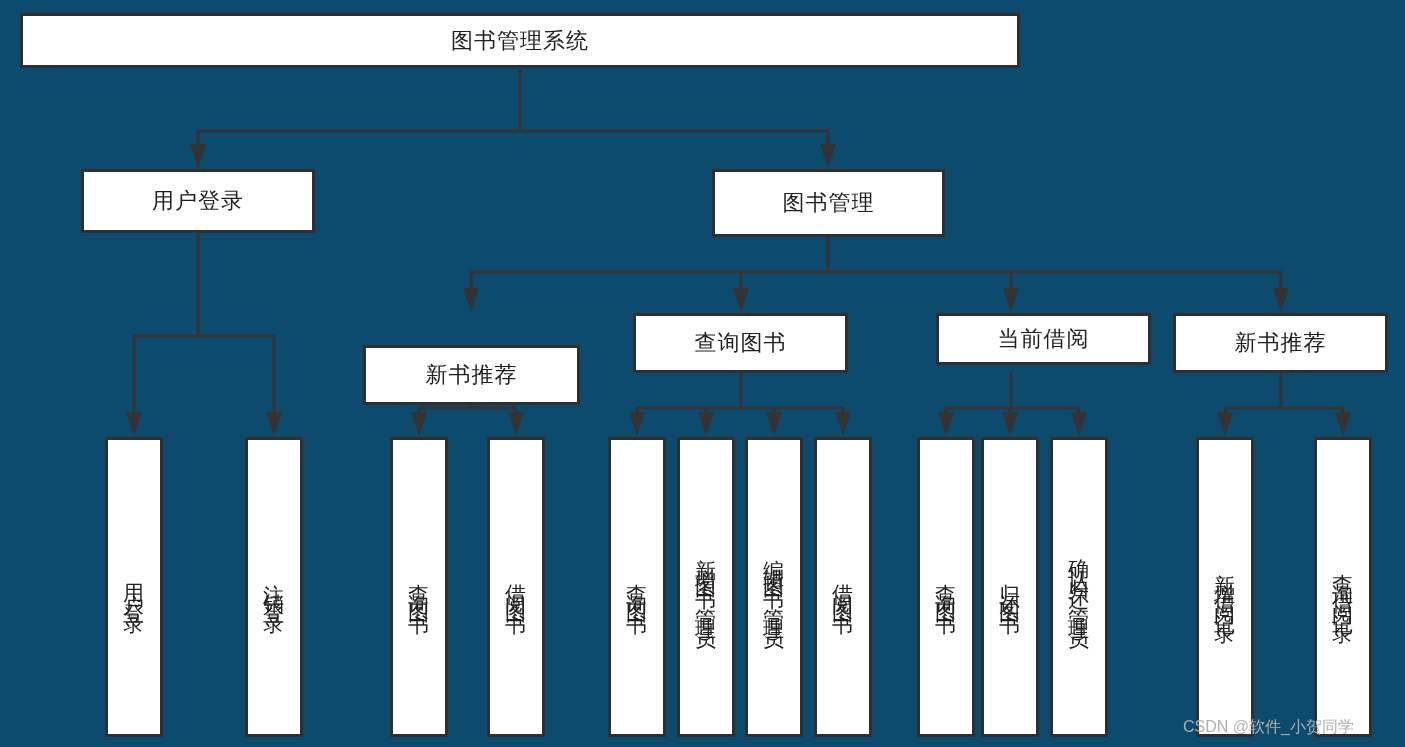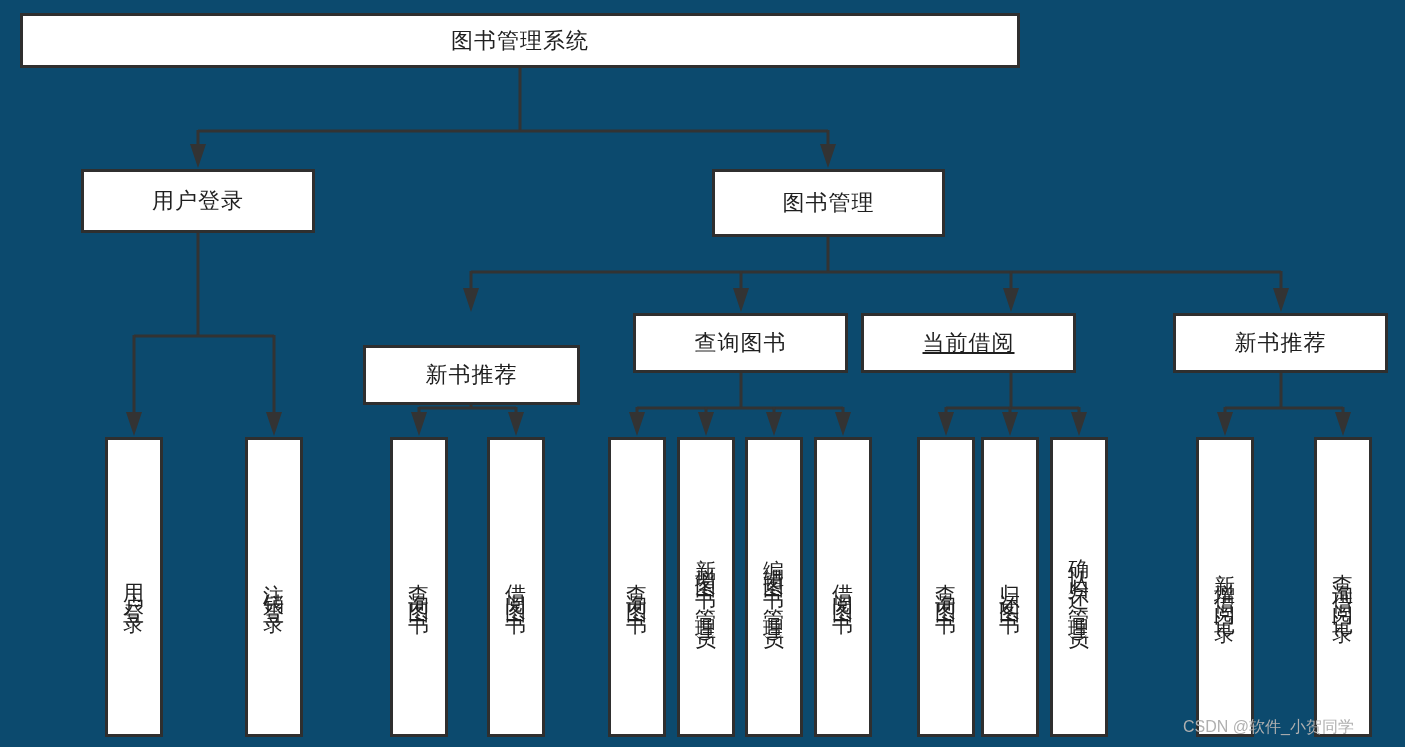--- a/index.html
+++ b/index.html
@@ -140,21 +140,21 @@
   <div class="node" style="left:712px; top:169px; width:233px; height:68px;">
     <span>图书管理</span>
   </div>
 
   <div class="node" style="left:363px; top:313px; width:217px; height:60px;margin-top:32px;">
     <span>新书推荐</span>
   </div>
   <div class="node" style="left:633px; top:313px; width:215px; height:60px;">
     <span>查询图书</span>
   </div>
-  <div class="node" style="left:861px; top:313px; width:215px; height:60px;text-decoration:underline;">
+  <div class="node" style="left:936px; top:313px; width:215px; height:52px;">
     <span>当前借阅</span>
   </div>
   <div class="node" style="left:1173px; top:313px; width:215px; height:60px;">
     <span>新书推荐</span>
   </div>
 
   <div class="node leaf" style="left:105px; top:437px; width:58px; height:300px;">
     <span class="vtext">用户登录</span>
   </div>
   <div class="node leaf" style="left:245px; top:437px; width:58px; height:300px;">

